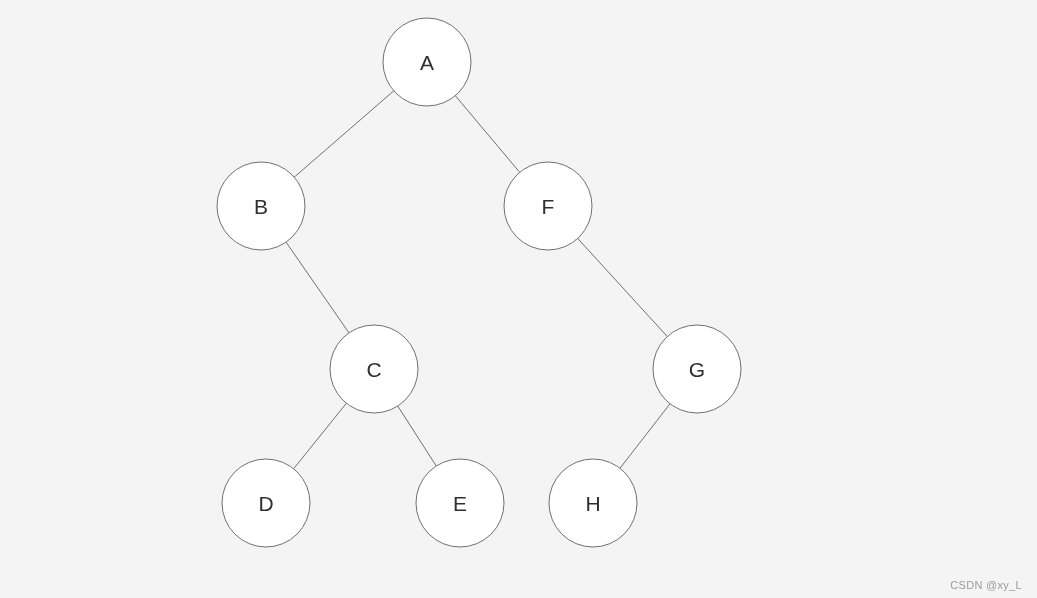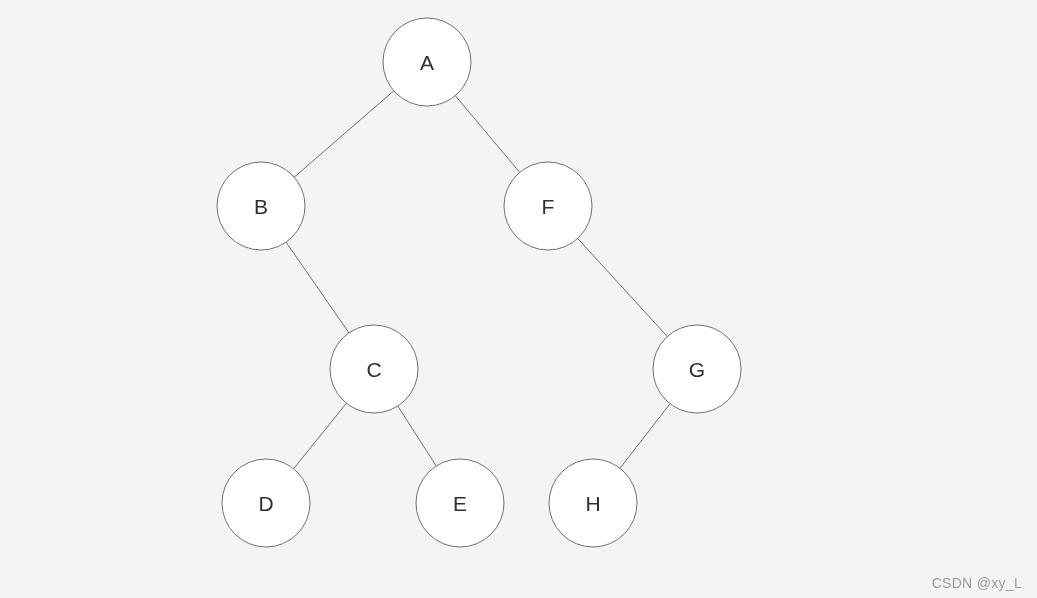--- a/index.html
+++ b/index.html
@@ -21,21 +21,21 @@
   }
   .canvas svg text {
     font-family: "Liberation Sans", sans-serif;
     font-size: 21px;
     font-weight: 400;
   }
   .watermark {
     position: absolute;
     right: 15px;
     bottom: 7px;
-    font-size: 14px;
+    font-size: 11px;
     letter-spacing: 0.3px;
     color: #9b9b9b;
     user-select: none;
   }
 </style>
 </head>
 <body>
 
 <div class="canvas">
   <svg width="1037" height="598" viewBox="0 0 1037 598">

